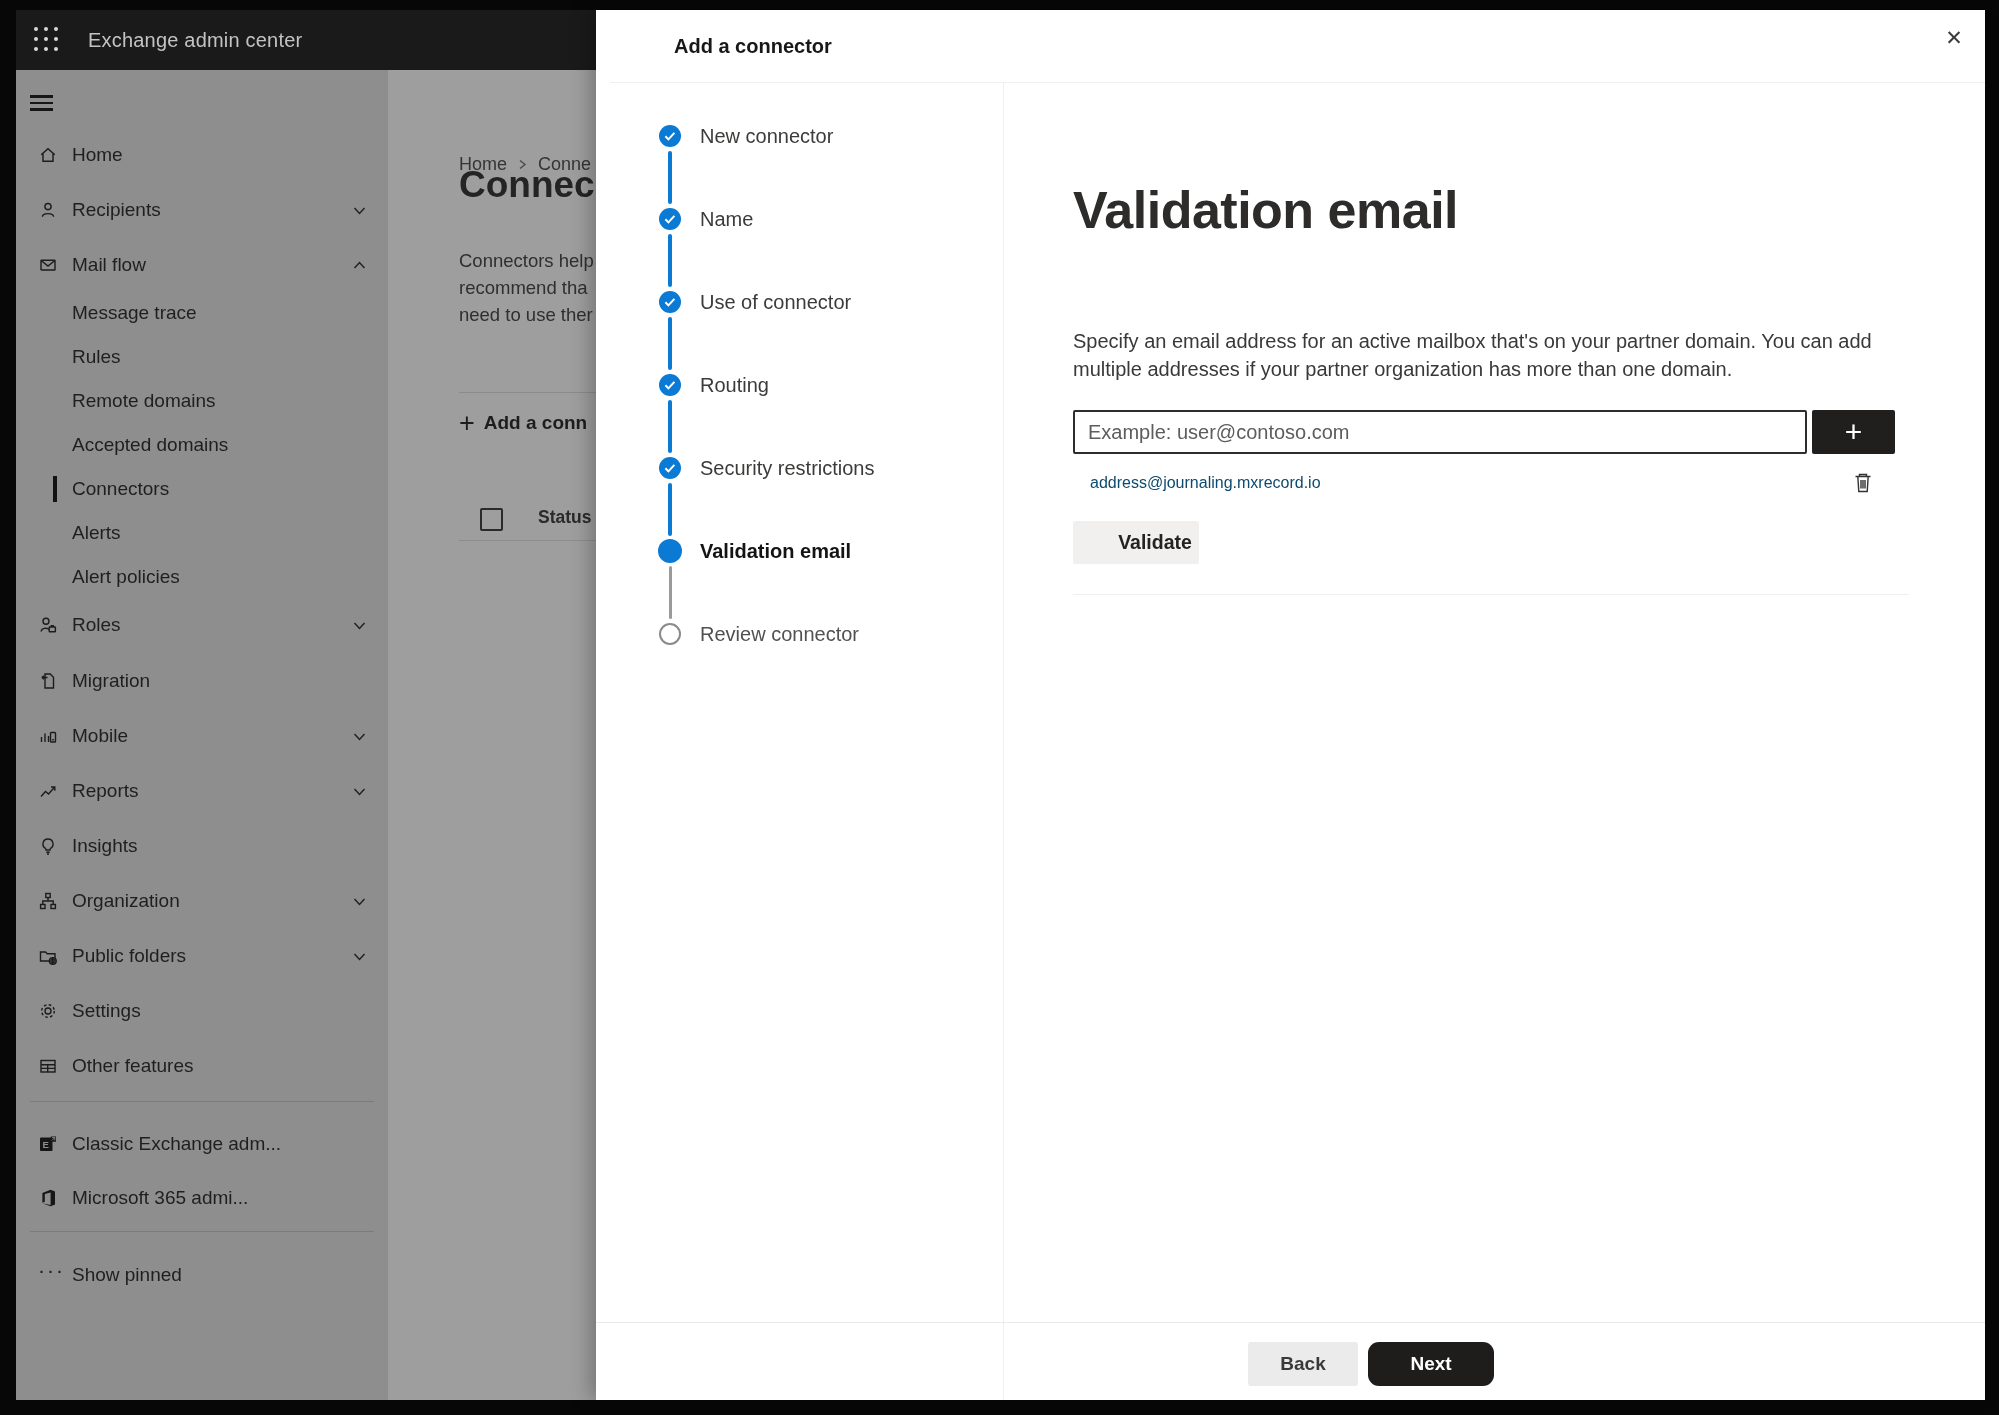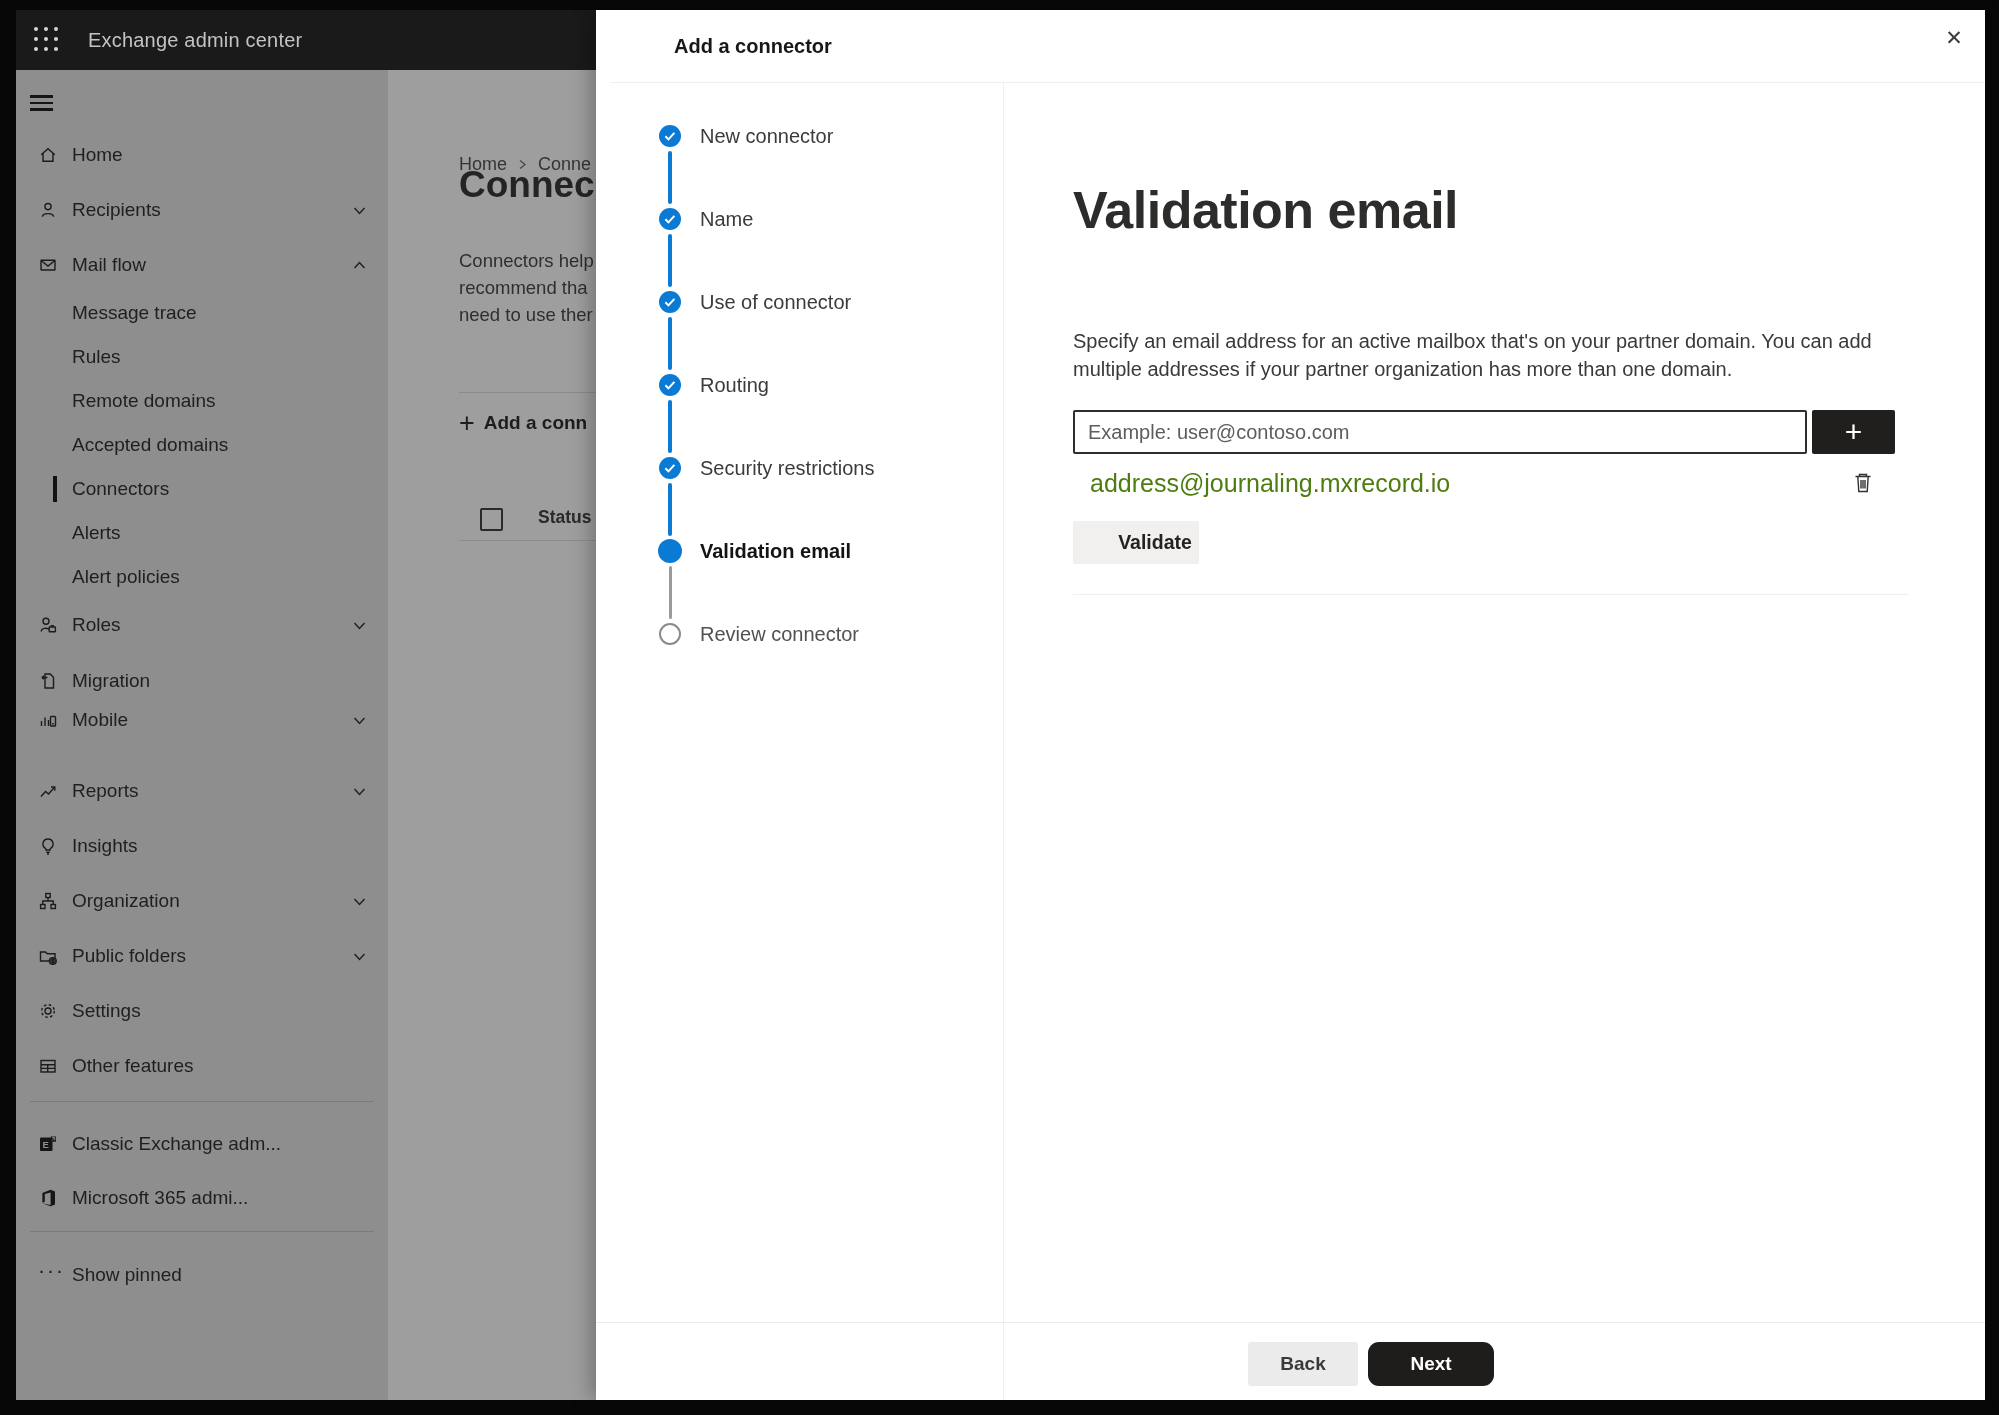--- a/index.html
+++ b/index.html
@@ -59,21 +59,21 @@
   .seg{position:absolute;left:72px;width:4px;height:53px;background:#0b7ad4;border-radius:2px;}
   .seg.gray{left:72.5px;width:3px;background:#9a9a9a;}
   
   .content-col{position:relative;flex:1;}
   .v-heading{position:absolute;left:69px;top:97px;font-size:52px;font-weight:700;color:#2d2c2b;letter-spacing:-.5px;}
   .v-desc{position:absolute;left:69px;top:245px;font-size:20px;line-height:27.5px;color:#3a3938;white-space:nowrap;}
   .email-input{position:absolute;left:69px;top:327px;width:734px;height:44px;box-sizing:border-box;border:2.5px solid #2e2d2c;border-radius:2px;background:#fff;padding:4px 13px;font-size:20px;color:#201f1e;font-family:inherit;outline:none;}
   .email-input::placeholder{color:#5f5d5b;}
   .plus-btn{position:absolute;left:808px;top:327px;width:83px;height:44px;background:#201f1e;border:none;border-radius:2px;color:#fff;font-size:30px;font-weight:200;line-height:40px;text-align:center;padding:0;cursor:pointer;font-family:inherit;}
   .addr-row{position:absolute;left:69px;top:380px;width:836px;height:40px;}
-  .addr-text{position:absolute;left:17px;top:0;line-height:40px;font-size:25px;color:#4d7c0f;}
+  .addr-text{position:absolute;left:17px;top:0;line-height:40px;font-size:16px;color:#0c4a6e;}
   .trash-btn{position:absolute;left:777px;top:7px;width:26px;height:26px;background:transparent;border:none;padding:0;color:#323130;cursor:pointer;}
   .addr-divider{position:absolute;left:69px;top:511px;width:836px;height:1px;background:#f0efed;}
   .validate-btn{position:absolute;left:69px;top:438px;width:126px;height:43px;background:#f1f0ee;border:none;border-radius:2px;font-size:19.5px;font-weight:700;color:#242322;cursor:pointer;font-family:inherit;padding-left:44px;}
   .modal-footer-line{position:absolute;left:0;top:1312px;width:100%;height:1px;background:#eaeaea;}
   .back-btn{position:absolute;left:652px;top:1332px;width:110px;height:44px;background:#ebebeb;border:none;border-radius:3px;font-size:19px;font-weight:700;color:#3a3938;cursor:pointer;font-family:inherit;}
   .next-btn{position:absolute;left:772px;top:1332px;width:126px;height:44px;background:#1e1d1c;border:none;border-radius:11px;font-size:19px;font-weight:700;color:#ffffff;cursor:pointer;font-family:Liberation Sans, sans-serif;}
   svg{display:block;}
 </style>
 </head>
 <body>
@@ -175,21 +175,21 @@
   </div>
   <div class="nav-item" style="top:593px">
     <span class="nicon">
         <svg viewBox="0 0 20 20" fill="none" stroke="currentColor" stroke-width="1.4">
           <path d="M7 3 h5.2 l3.3 3.3 V17 H7 z"></path>
           <path d="M9.5 6.5 H4 m0 0 l1.8-1.8 M4 6.5 l1.8 1.8"></path>
         </svg>
       </span>
     <span class="nlabel">Migration</span>
   </div>
-  <div class="nav-item" style="top:632px">
+  <div class="nav-item" style="top:648px">
     <span class="nicon">
         <svg viewBox="0 0 20 20" fill="none" stroke="currentColor" stroke-width="1.4">
           <path d="M3.5 16 v-5 M7 16 V7.5 M10.5 16 v-6"></path>
           <rect x="12.5" y="6.5" width="5" height="9.5" rx="0.8"></rect>
           <path d="M14.2 13.8 h1.6"></path>
         </svg>
       </span>
     <span class="nlabel">Mobile</span>
     <span class="nchevron">
         <svg viewBox="0 0 15 15" fill="none" stroke="currentColor" stroke-width="1.5">

